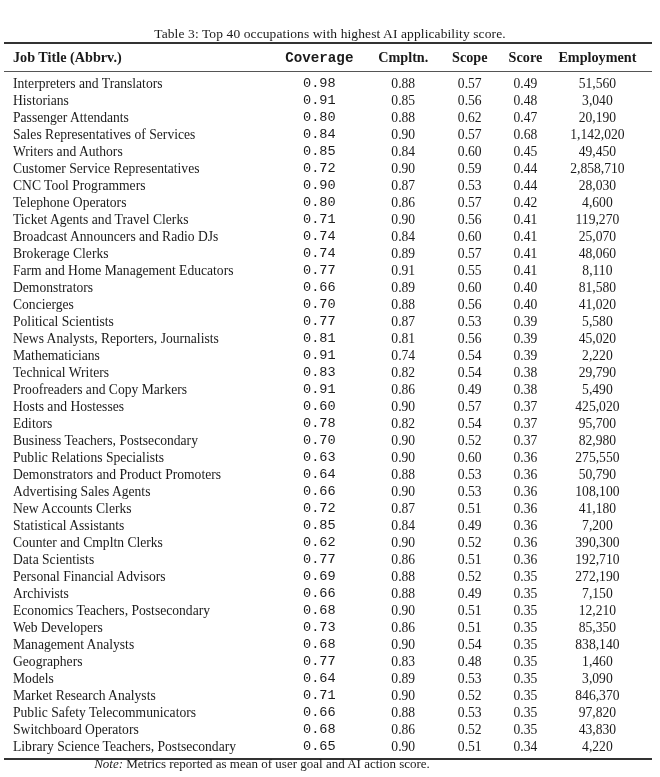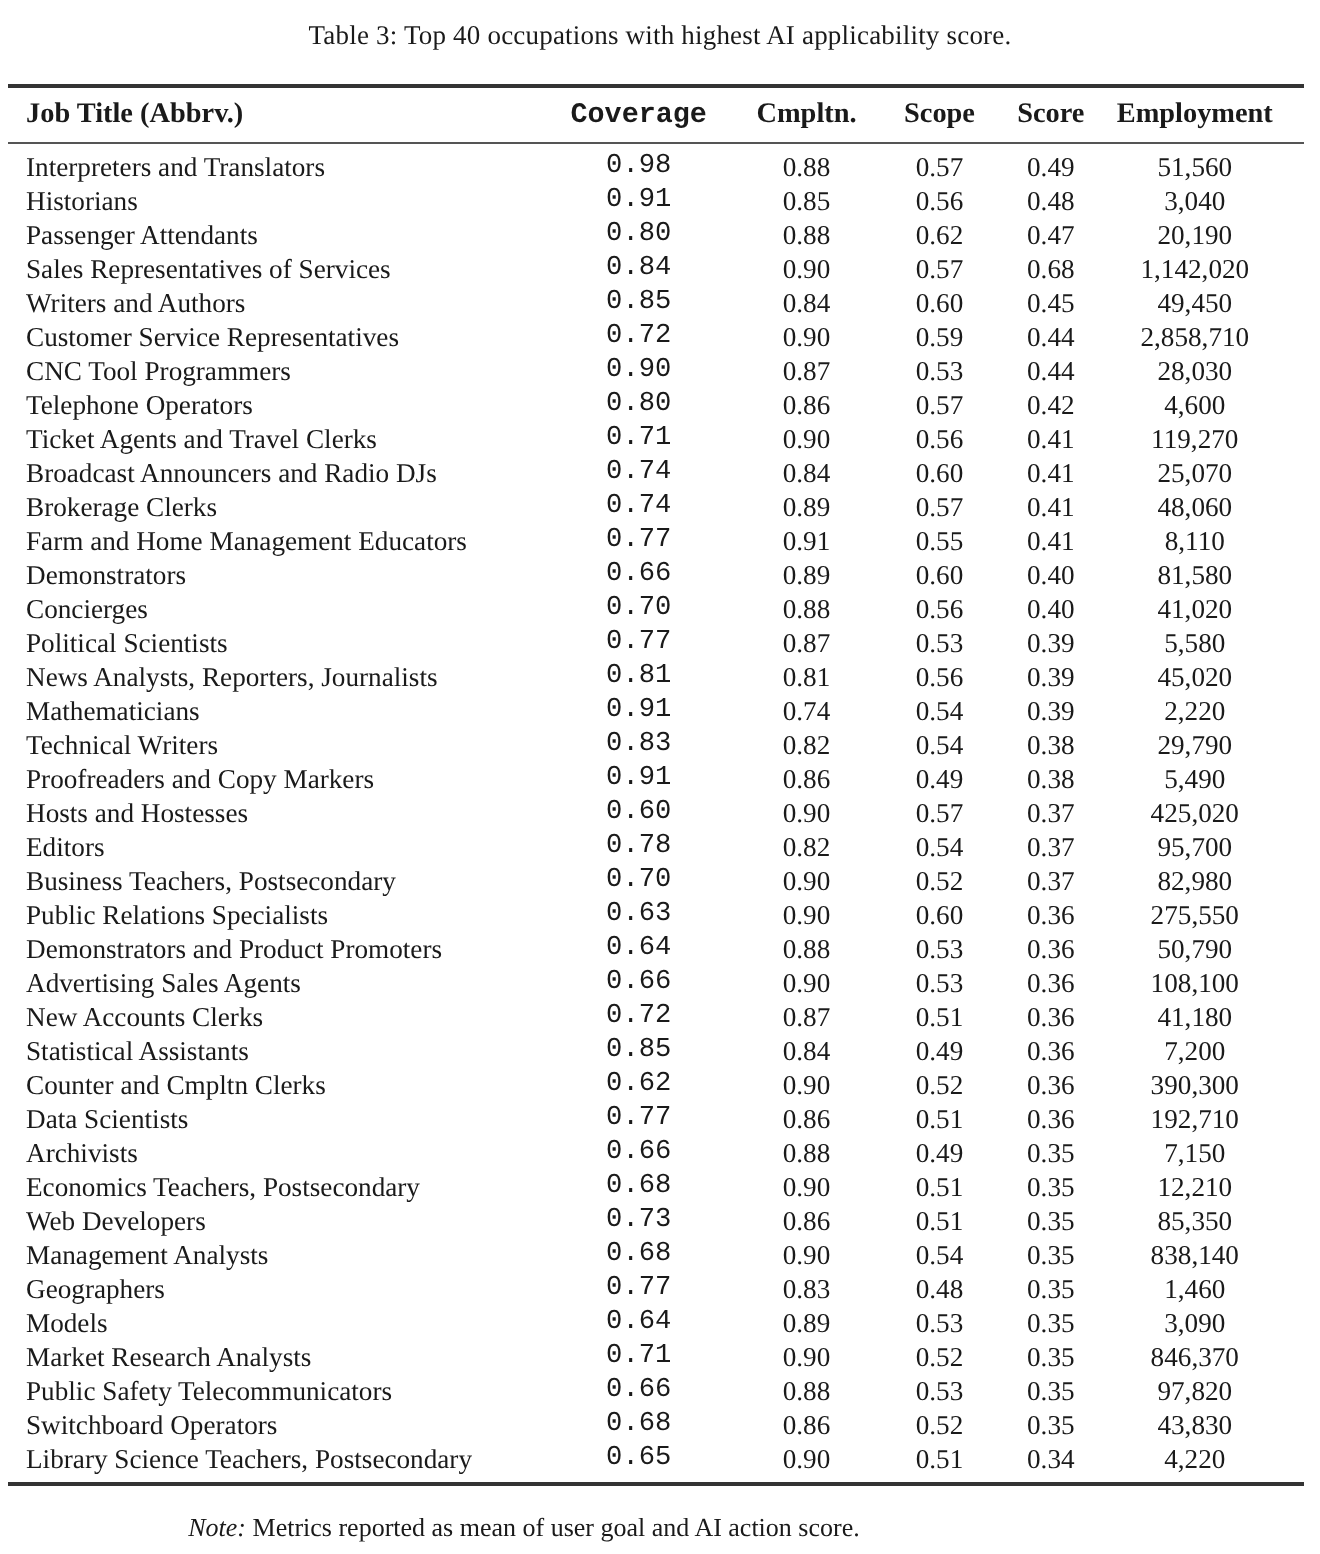--- a/index.html
+++ b/index.html
@@ -10,21 +10,21 @@
     body {
       width: 660px;
       height: 777px;
       position: relative;
       overflow: hidden;
       font-family: "DejaVu Serif", "Liberation Serif", serif;
       color: #1a1a1a;
     }
     .caption {
       position: absolute;
-      top: 10px;
+      top: 26px;
       left: 0;
       width: 660px;
       text-align: center;
       font-family: "Liberation Serif", serif;
       font-size: 13.5px;
       letter-spacing: 0.1px;
     }
     .tbl-wrap {
       position: absolute;
       top: 42px;
@@ -320,20 +320,28 @@
         </tr>
         <tr>
           <td class="c-title">Data Scientists</td>
           <td class="c-cov">0.77</td>
           <td class="c-cmp">0.86</td>
           <td class="c-scope">0.51</td>
           <td class="c-score">0.36</td>
           <td class="c-emp">192,710</td>
         </tr>
         <tr>
+          <td class="c-title">Personal Financial Advisors</td>
+          <td class="c-cov">0.69</td>
+          <td class="c-cmp">0.88</td>
+          <td class="c-scope">0.52</td>
+          <td class="c-score">0.35</td>
+          <td class="c-emp">272,190</td>
+        </tr>
+        <tr>
           <td class="c-title">Archivists</td>
           <td class="c-cov">0.66</td>
           <td class="c-cmp">0.88</td>
           <td class="c-scope">0.49</td>
           <td class="c-score">0.35</td>
           <td class="c-emp">7,150</td>
         </tr>
         <tr>
           <td class="c-title">Economics Teachers, Postsecondary</td>
           <td class="c-cov">0.68</td>

